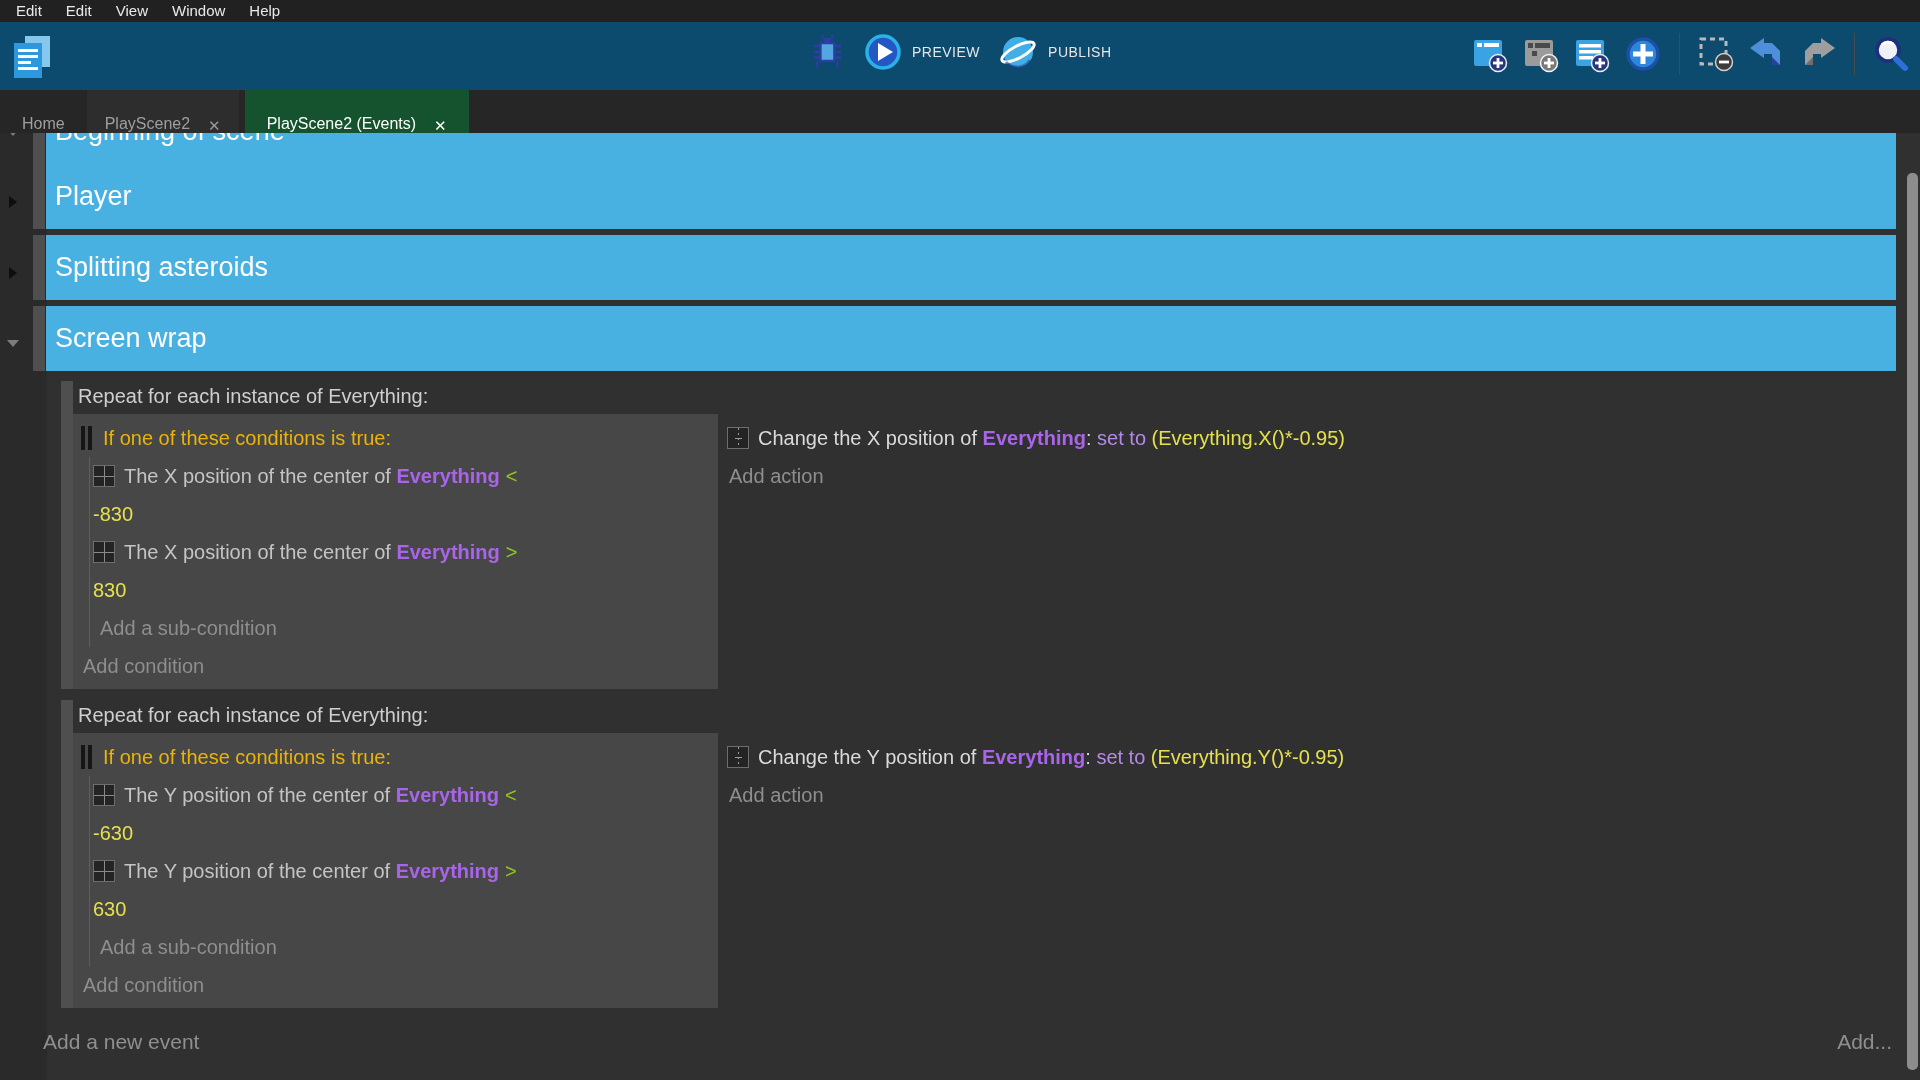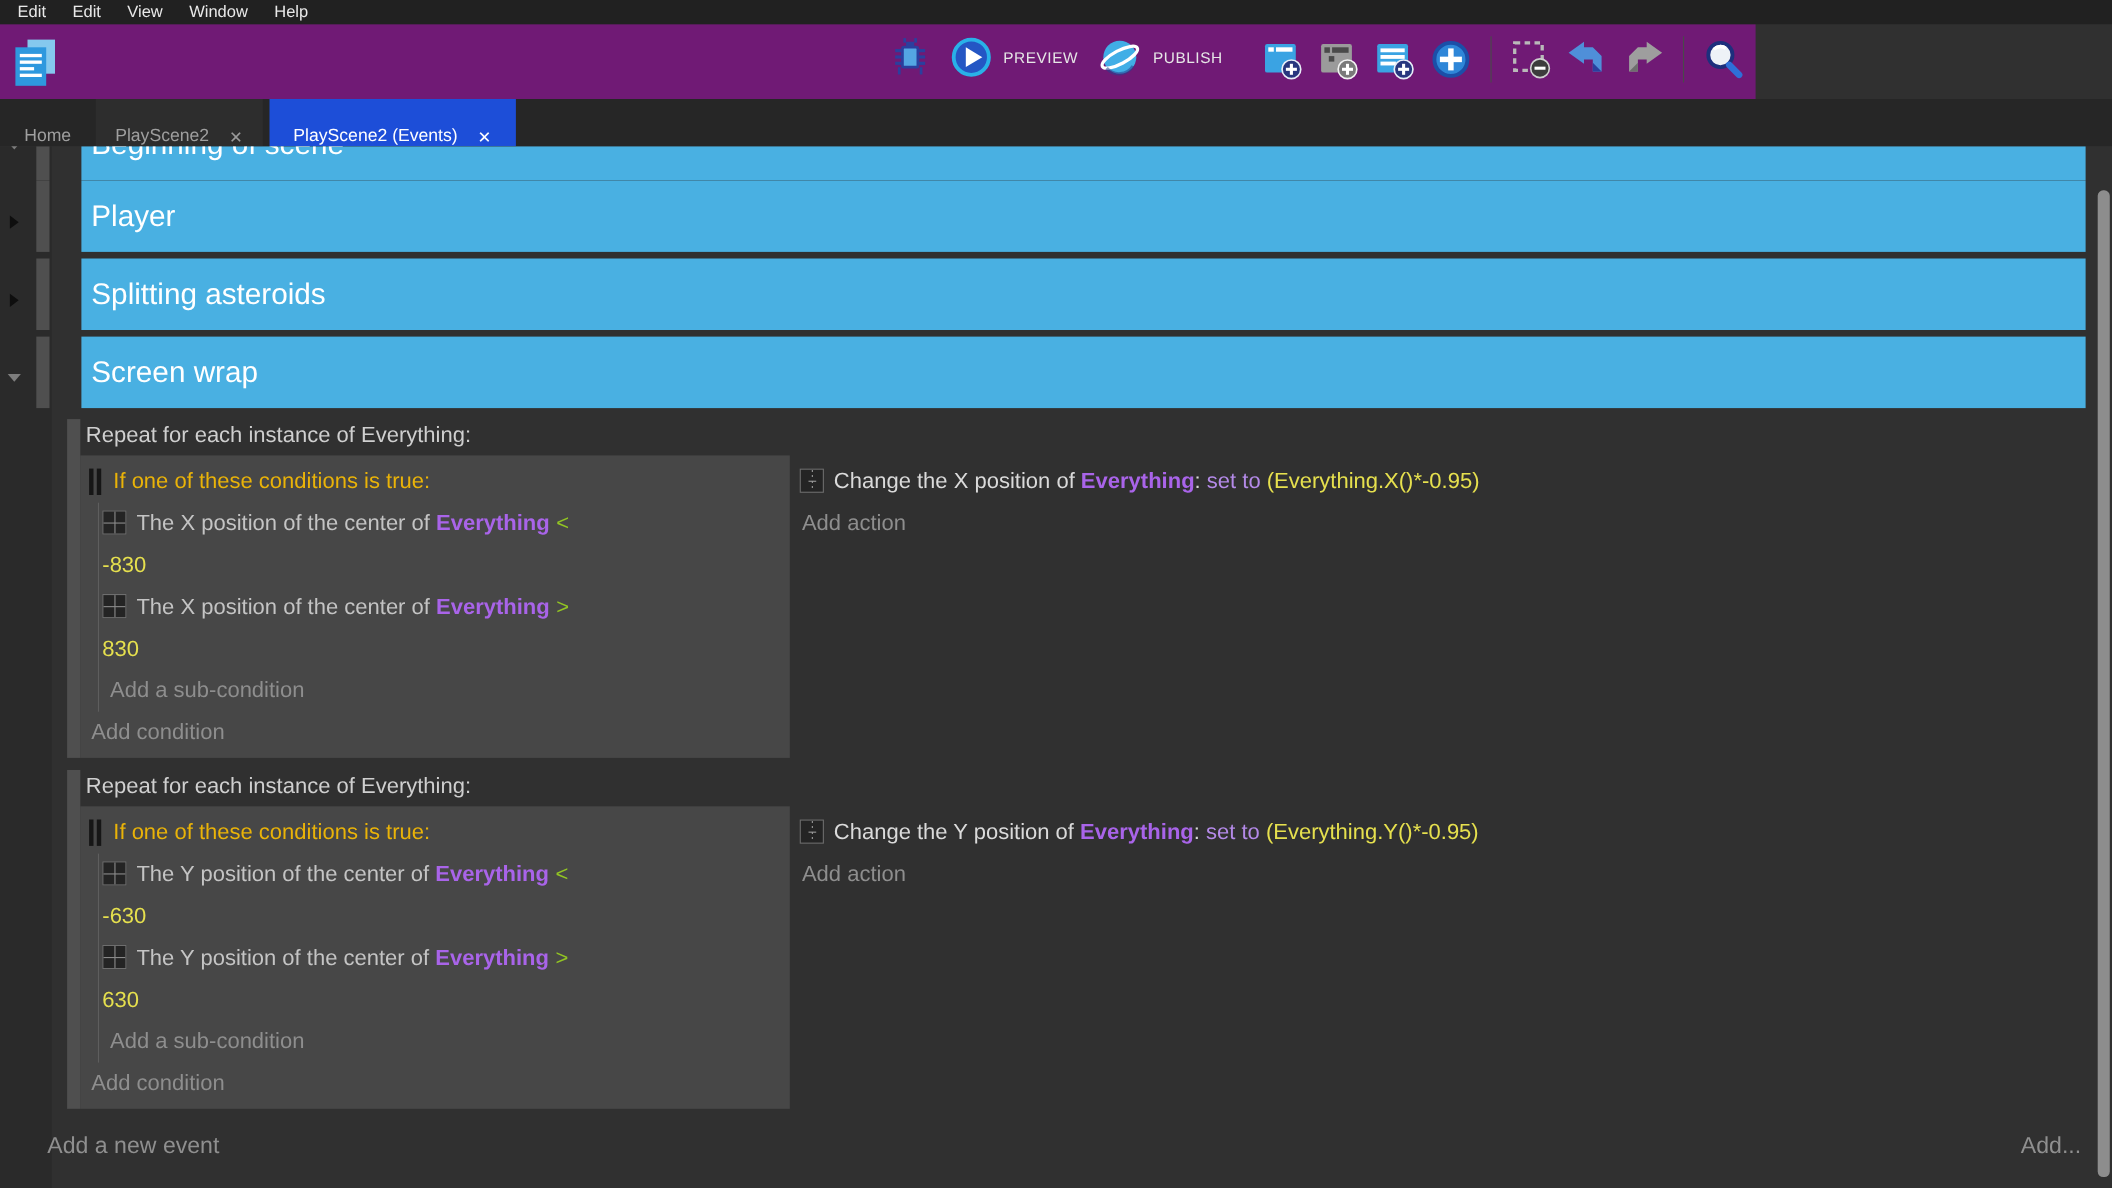--- a/index.html
+++ b/index.html
@@ -4,46 +4,46 @@
 <style>
   html,body{margin:0;padding:0;background:#303030;}
   body{width:1920px;height:1080px;overflow:hidden;font-family:"Liberation Sans",sans-serif;position:relative;}
   *{box-sizing:border-box;}
 
   
   .menubar{position:absolute;left:0;top:0;width:1920px;height:22px;background:#212121;display:flex;align-items:center;padding-left:4px;z-index:5;}
   .menubar .mitem{color:#e9e9e9;font-size:15px;padding:0 12px;line-height:22px;cursor:default;}
 
   
-  .toolbar{position:absolute;left:0;top:22px;width:1596px;height:68px;background:#701a75;z-index:4;padding-left:37px;}
+  .toolbar{position:absolute;left:0;top:22px;width:1920px;height:68px;background:#0c4a6e;z-index:4;padding-left:37px;}
   .pm-btn{position:absolute;left:10px;top:12px;width:44px;height:46px;}
   .tb-center{position:absolute;left:808px;top:10px;display:flex;align-items:center;gap:18px;}
   .tb-btn{display:flex;align-items:center;gap:10px;cursor:pointer;}
   .tb-label{color:#e6e6e6;font-size:14px;letter-spacing:.5px;}
   .tb-right{position:absolute;right:10px;top:11px;display:flex;align-items:center;gap:13px;}
   .tb-icon{width:38px;height:38px;display:block;cursor:pointer;}
   .tb-sep{width:1px;height:42px;background:#4a4a4a;margin:0 4px;}
 
   
   .tabrow{position:absolute;left:0;top:90px;width:1920px;height:43px;background:#262626;display:flex;align-items:stretch;padding-left:4px;}
   .tab{display:flex;align-items:flex-end;padding:0 18px;font-size:16px;color:#9f9f9f;gap:18px;cursor:pointer;}
   .tab.plain{background:transparent;}
   .tab.closable{background:#2d2d2d;margin-left:4px;}
-  .tab.active{background:#1d4ed8;color:#ffffff;margin-left:6px;padding:0 22px;}
+  .tab.active{background:#14532d;color:#ffffff;margin-left:6px;padding:0 22px;}
   .tab .close{font-size:15px;color:#9a9a9a;line-height:1;}
   .tab.active .close{color:#ffffff;}
 
   
   .content{position:absolute;left:0;top:133px;width:1920px;height:947px;background:#303030;overflow:hidden;}
   .gutter{position:absolute;left:0;top:0;width:47px;height:100%;background:#2a2a2a;}
   .arrow-right{position:absolute;left:9px;width:0;height:0;border-top:6px solid transparent;border-bottom:6px solid transparent;border-left:8px solid #0e0e0e;}
   .arrow-down{position:absolute;left:7px;width:0;height:0;border-left:6px solid transparent;border-right:6px solid transparent;border-top:7px solid #7d7d7d;}
 
   .sheet{position:absolute;left:0;top:0;right:0;}
-  .grouprow{display:flex;align-items:stretch;margin:0 24px 6px 33px;height:65px;gap:28px;}
+  .grouprow{display:flex;align-items:stretch;margin:0 24px 6px 33px;height:65px;}
   .g-handle{width:12px;background:#4f4f4f;margin-right:1px;}
   .g-head{flex:1;background:#49b0e2;display:flex;align-items:center;padding-left:9px;cursor:pointer;}
   .g-title{color:#ffffff;font-size:27px;}
   .clip{height:31px;overflow:hidden;position:relative;}
   .clip .grouprow{margin-bottom:0;margin-top:-34px;}
 
   .event{margin:10px 24px 0 61px;position:relative;}
   .event + .event{margin-top:11px;}
   .evt-strip{position:absolute;left:0;top:0;bottom:0;width:12px;background:#4f4f4f;}
   .repeat-label{padding:3px 0 5px 17px;font-size:20px;line-height:25px;color:#cfcfcf;cursor:pointer;}

